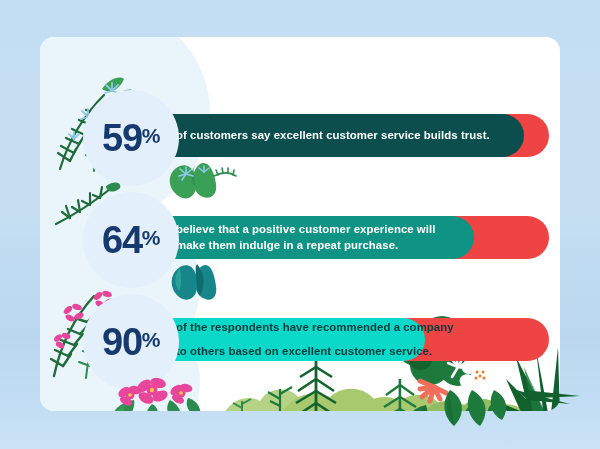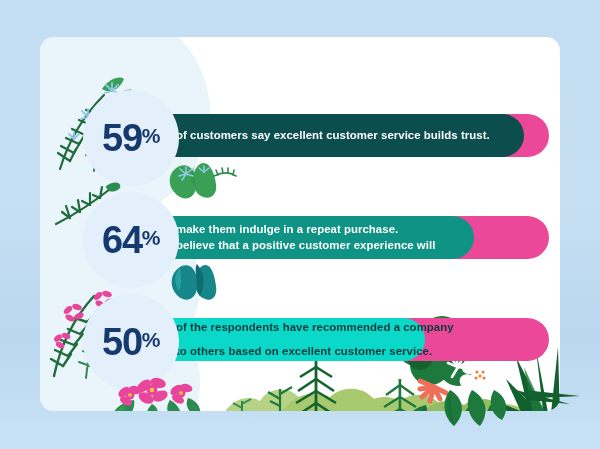--- a/index.html
+++ b/index.html
@@ -23,21 +23,21 @@
   .wash.w3{ left:-60px; top:250px; width:220px; height:190px; }
 
   
   .row{ position:absolute; left:0; width:100%; height:96px; }
   .row.r1{ top:53px; }
   .row.r2{ top:155px; }
   .row.r3{ top:257px; }
 
   .track{
     position:absolute; left:95px; top:24px; height:43px; width:414px;
-    background:#ec4899; border-radius:22px;
+    background:#ef4444; border-radius:22px;
   }
   .fill{
     position:absolute; left:0; top:0; height:43px; border-radius:22px;
   }
   .bartext{
     position:absolute; left:41px; top:0; height:43px;
     display:flex; flex-direction:column; justify-content:center;
     font-size:11.4px; font-weight:bold; line-height:1.32; letter-spacing:.05px;
     white-space:nowrap;
   }
@@ -295,22 +295,22 @@
             <path d="M48 18 L41 15"></path>
         </g>
         <g fill="#2e8b4f">
           <path d="M54 6 C62 0 70 2 68 8 C62 14 54 12 54 6 Z"></path>
         </g>
       </svg>
 
       <div class="track">
         <div class="fill" id="fill2" style="width: 82%; background: rgb(14, 147, 132);"></div>
         <div class="bartext" id="bt2" style="color: rgb(255, 255, 255);">
+          <span>believe that a positive customer experience will</span>
           <span>make them indulge in a repeat purchase.</span>
-          <span>believe that a positive customer experience will</span>
         </div>
       </div>
 
       <div class="circle">
         <span class="pct">
           <span>64</span><span class="sym">%</span>
         </span>
       </div>
 
       <svg class="svgdeco" style="left:126px; top:70px; width:58px; height:44px;" viewBox="0 0 58 44">
@@ -376,21 +376,21 @@
       <div class="track">
         <div class="fill" id="fill3" style="width: 70%; background: rgb(10, 216, 200);"></div>
         <div class="bartext" id="bt3" style="color: rgb(8, 60, 60); gap: 8px;">
           <span>of the respondents have recommended a company</span>
           <span>to others based on excellent customer service.</span>
         </div>
       </div>
 
       <div class="circle">
         <span class="pct">
-          <span>50</span><span class="sym">%</span>
+          <span>90</span><span class="sym">%</span>
         </span>
       </div>
 
       <svg class="svgdeco" style="left:60px; top:76px; width:110px; height:56px;" viewBox="0 0 110 56">
         <g fill="#2e8b4f">
           <path d="M34 30 C20 32 10 42 12 52 C26 52 36 42 34 30 Z"></path>
           <path d="M52 34 C44 42 44 52 52 56 C60 48 60 38 52 34 Z"></path>
           <path d="M70 30 C78 34 84 44 80 52 C68 50 64 38 70 30 Z"></path>
           <path d="M88 28 C96 30 102 38 100 46 C90 46 84 36 88 28 Z"></path>
         </g>

